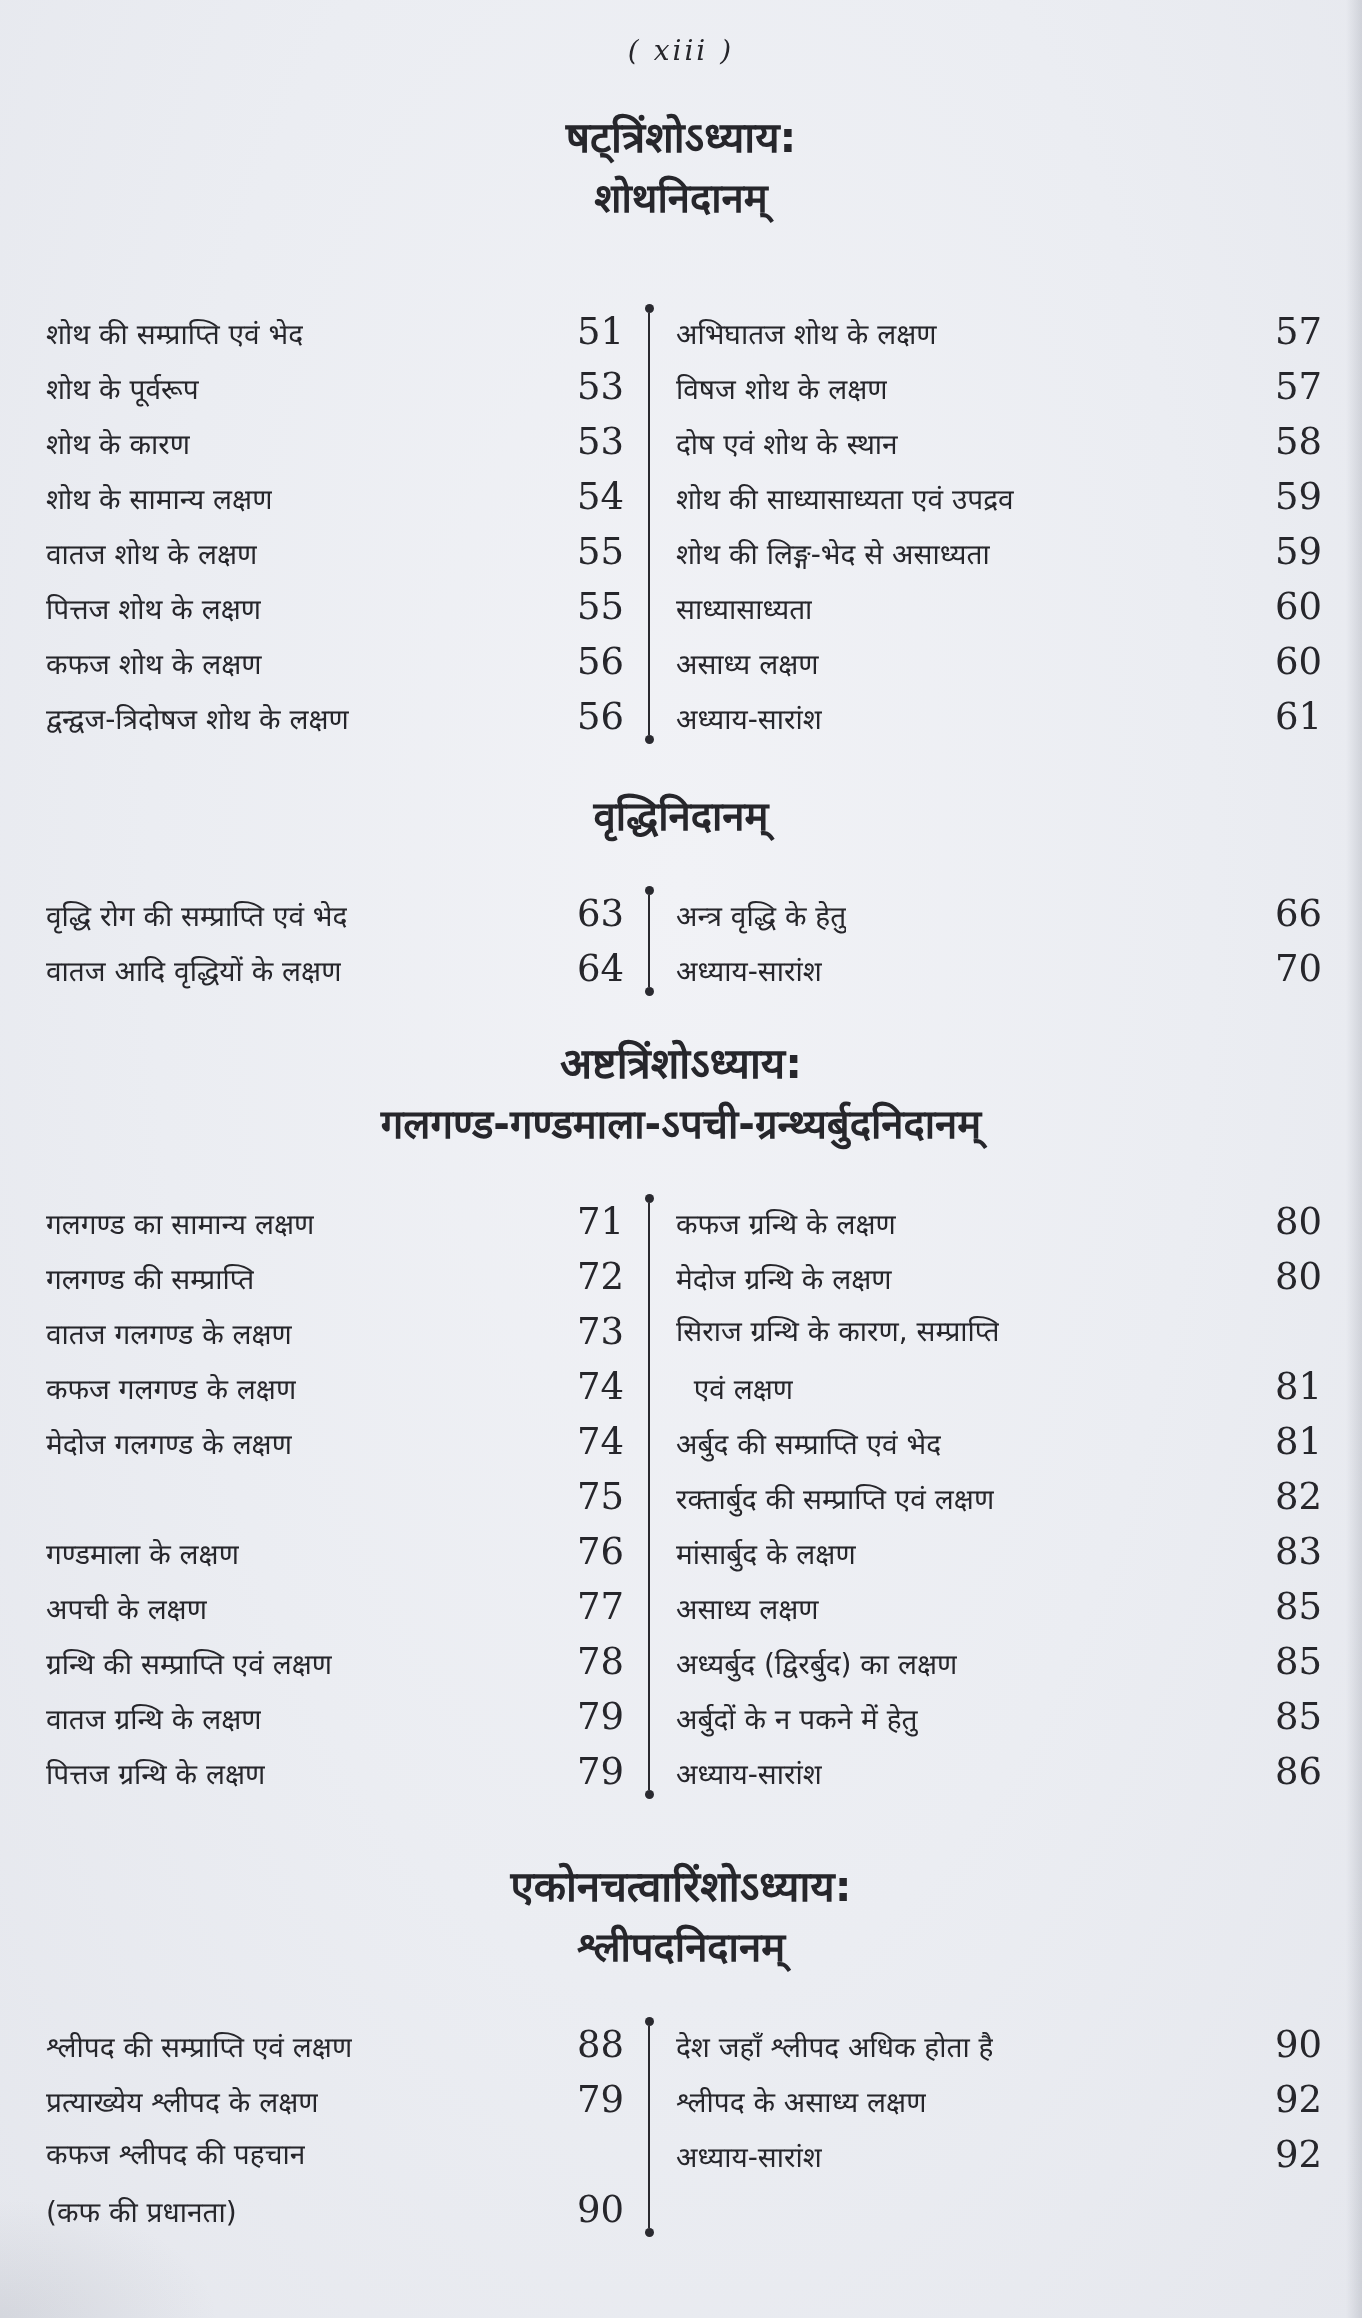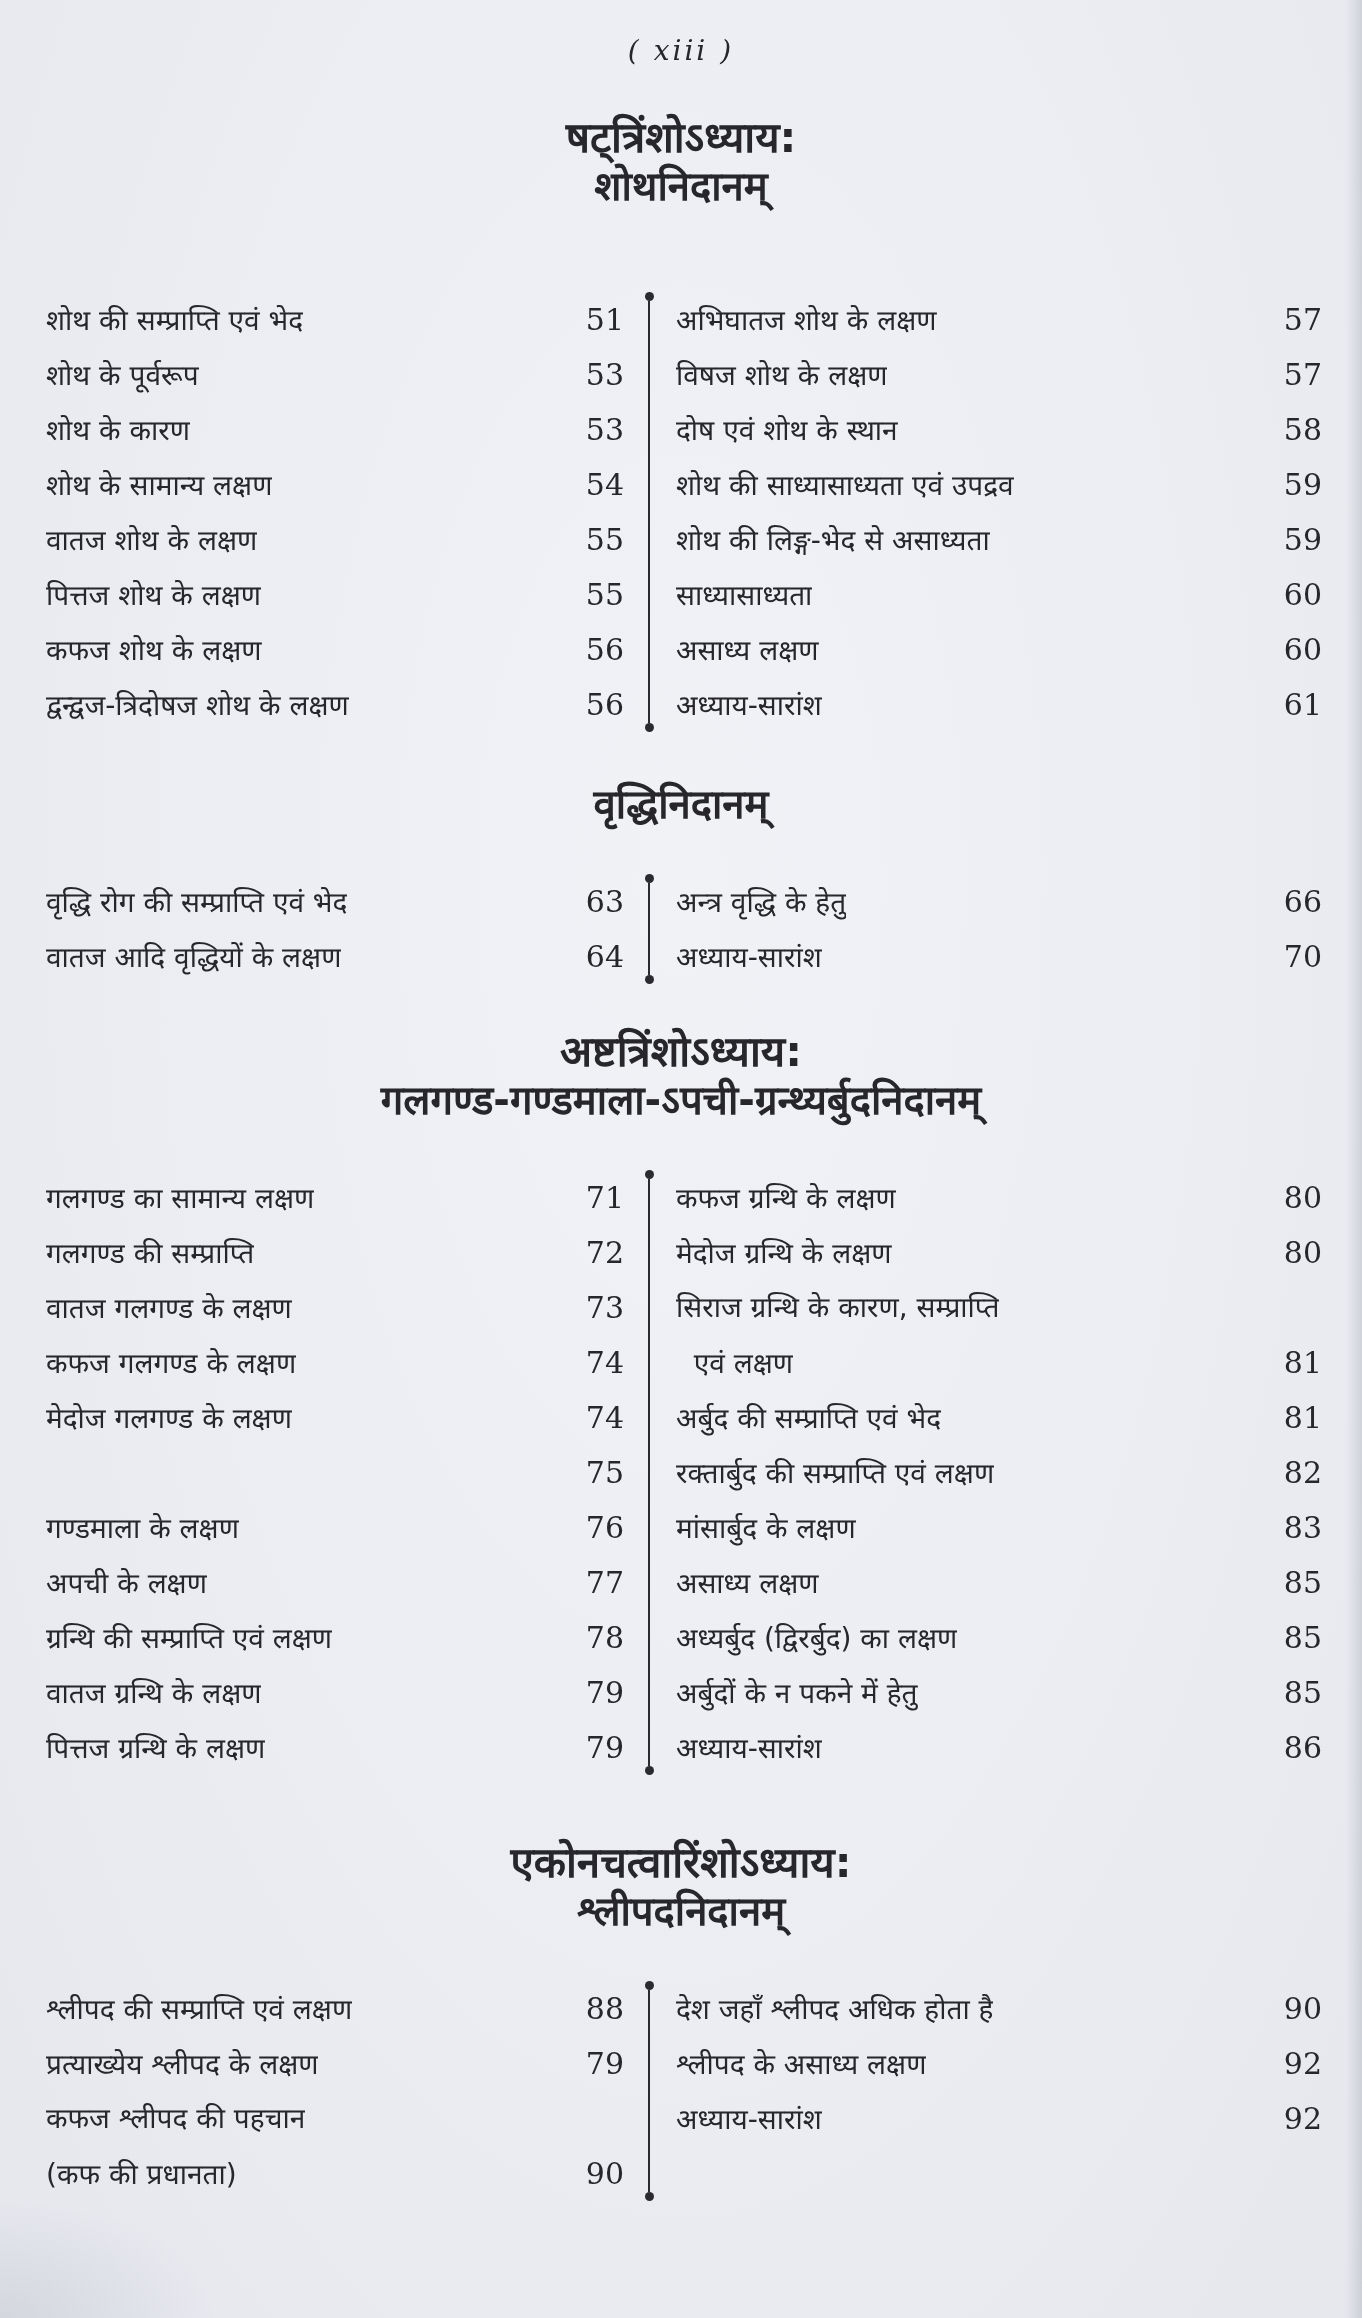--- a/index.html
+++ b/index.html
@@ -35,20 +35,21 @@
   section.toc-section { margin-top:46px; }
   section.toc-section:last-of-type { margin-top:66px; }
   .chapter {
     text-align:center;
     font-size:42px;
     line-height:44px;
     font-weight:600;
   }
   .title {
     text-align:center;
+    margin-top:12px;
     font-size:40px;
     line-height:52px;
     font-weight:700;
   }
   .cols {
     display:flex;
     align-items:stretch;
     margin-top:44px;
     padding:0 40px 0 46px;
   }
@@ -69,21 +70,21 @@
     display:flex; align-items:baseline;
     height:55px; line-height:55px;
     font-size:28px;
     white-space:nowrap;
     text-align:center;
   }
   .entry-text { white-space:pre; overflow:hidden; text-overflow:clip; }
   .pagenum {
     margin-left:auto; padding-left:10px;
     font-family:"DejaVu Serif","Liberation Serif",serif;
-    font-size:30px;
+    font-size:37px;
   }
 </style>
 </head>
 <body>
 
 <div class="page">
   <div class="folio">( xiii )</div>
   <main>
       <section class="toc-section">
         <div class="chapter">षट्त्रिंशोऽध्याय:</div>

